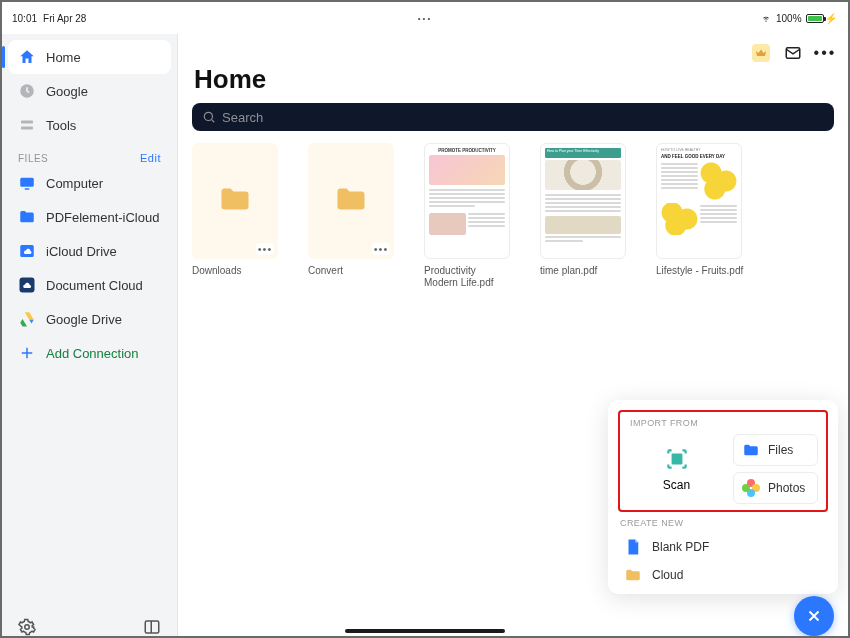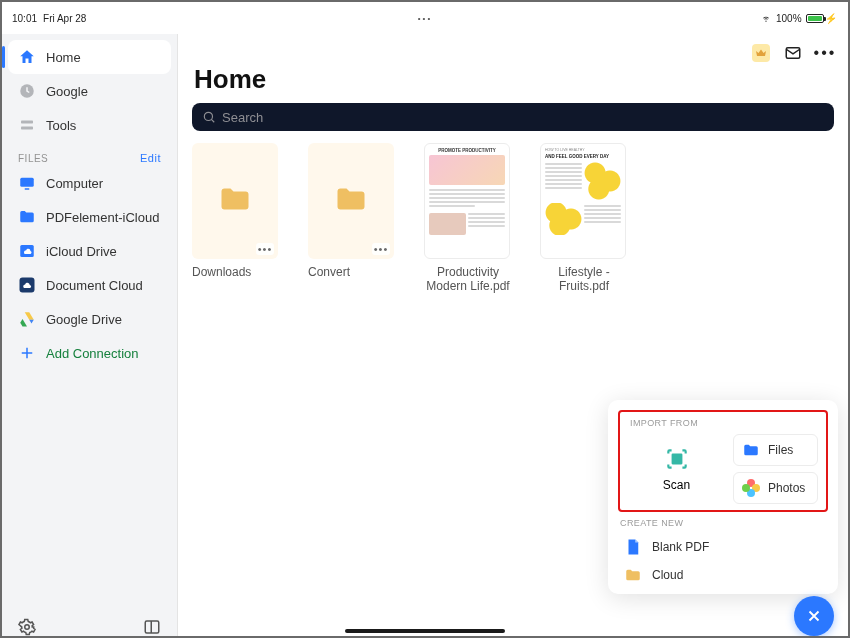--- a/index.html
+++ b/index.html
@@ -151,21 +151,21 @@
   .doc-body { position:absolute; inset:4px; display:flex; flex-direction:column; gap:2px;}
   .doc-header { height:8px; background:#f66994; border-radius:1px;}
   .doc-header.teal { background:#3b9e8f;}
   .doc-lines { flex:1; display:flex; flex-direction:column; gap:2px; padding-top:2px;}
   .doc-line { height:2px; background:#d9d9d9; border-radius:1px;}
   .doc-img { height:30px; background:linear-gradient(135deg,#f7c5d4,#f7d7b5); border-radius:2px;}
   .doc-img.coffee { background:radial-gradient(circle at 50% 40%, #efeadf 30%, #cbbfa7 31%, #cbbfa7 45%, #efeadf 46%);}
   .doc-img.fruit { background: radial-gradient(circle at 30% 30%, #f7d437 0 10px, transparent 11px),
                                 radial-gradient(circle at 70% 50%, #f7d437 0 10px, transparent 11px),
                                 radial-gradient(circle at 40% 70%, #f7d437 0 10px, transparent 11px),#fff;}
-  .file-label { font-size:12px; color:#555; line-height:1.2; min-height:26px;text-align:center;}
+  .file-label { font-size:10px; color:#555; line-height:1.2; min-height:26px;}
 
   
   .panel {
     position:absolute;
     right:10px;
     bottom:56px;
     width:230px;
     background:#fff;
     border-radius:10px;
     box-shadow: 0 4px 24px rgba(0,0,0,0.12);
@@ -437,20 +437,39 @@
                     <div class="doc-line"></div>
                     <div class="doc-line"></div>
                 </div>
               </div>
             </div>
           </div>
         </div>
         <div class="file-label">Productivity Modern Life.pdf</div>
       </div>
 
+      <div class="file-item">
+        <div class="thumb">
+          <div class="doc-body">
+            <div class="doc-header teal" style="height:10px;font-size:3.5px;color:#fff;padding:1px 2px;">How to Plan your Time Effectively</div>
+            <div class="doc-img coffee"></div>
+            <div class="doc-lines">
+              <div class="doc-line"></div>
+                <div class="doc-line"></div>
+                <div class="doc-line"></div>
+              <div class="doc-line"></div>
+                <div class="doc-line"></div>
+              <div style="height:18px;background:#e2d9c5;margin-top:2px;border-radius:2px;"></div>
+              <div class="doc-line"></div>
+                <div class="doc-line" style="width:50%;"></div>
+            </div>
+          </div>
+        </div>
+        <div class="file-label">time plan.pdf</div>
+      </div>
 
       <div class="file-item">
         <div class="thumb">
           <div class="doc-body">
             <div style="font-size:3.5px;color:#888;">HOW TO LIVE HEALTHY</div>
             <div style="font-size:4.5px;font-weight:700;color:#222;">AND FEEL GOOD EVERY DAY</div>
             <div style="display:flex;gap:2px;">
               <div style="flex:1;" class="doc-lines">
                 <div class="doc-line"></div>
                   <div class="doc-line"></div>

